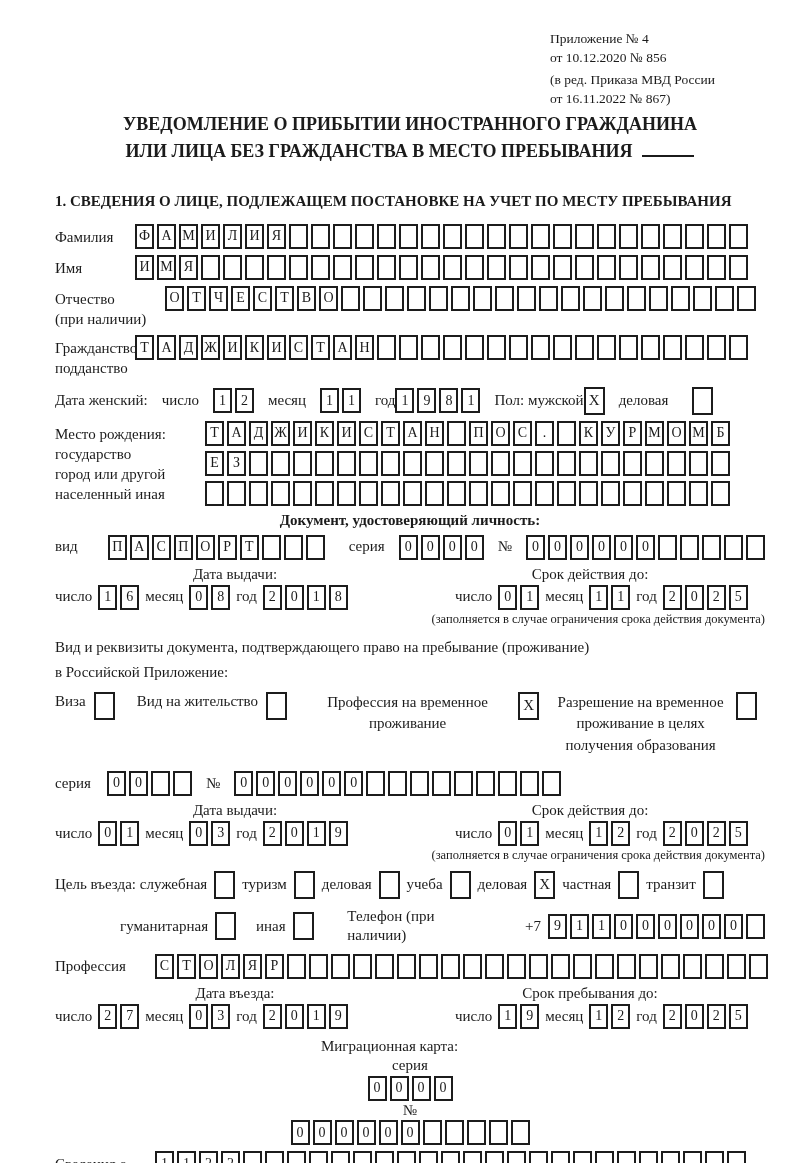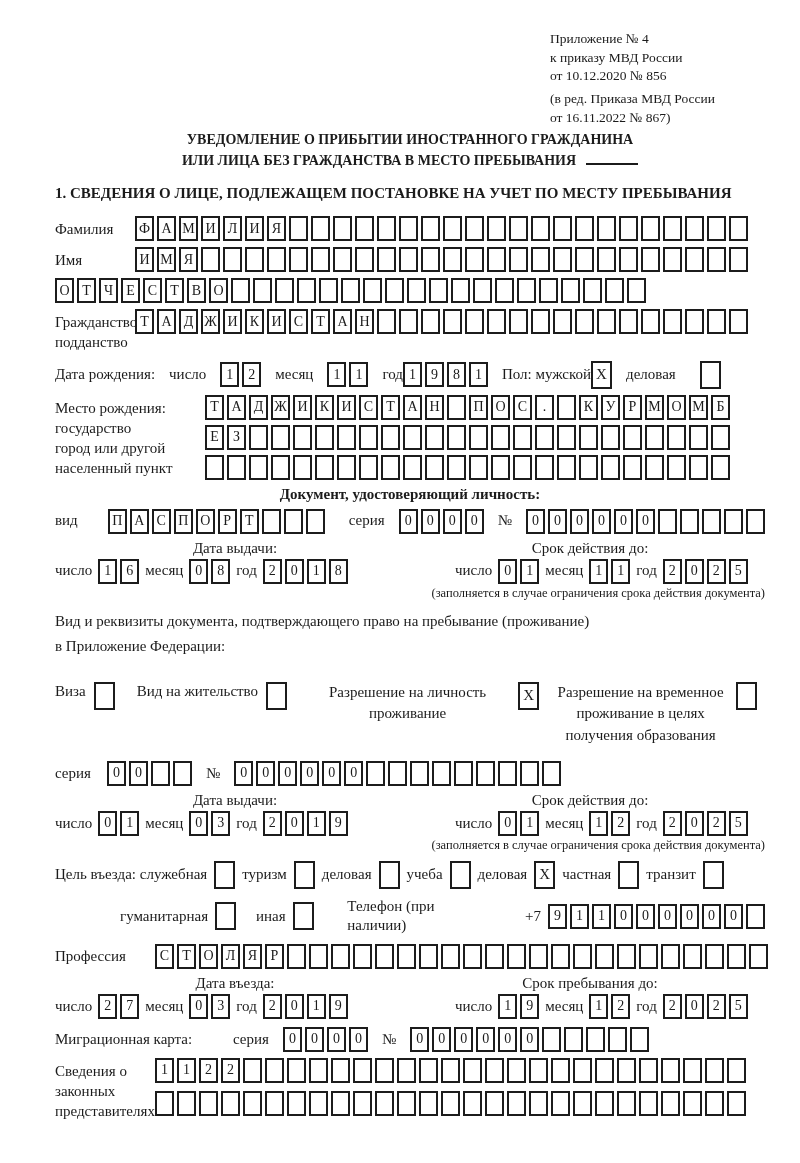--- a/index.html
+++ b/index.html
@@ -6,21 +6,21 @@
   .page{
     width:800px;height:1163px;margin:0 auto;background:#ffffff;color:#1b1b1b;
     font-family:"Liberation Serif","DejaVu Serif",serif;
     box-sizing:border-box;padding:30px 35px 4px 55px;position:relative;overflow:hidden;
   }
   
   .hdr{margin-left:auto;width:215px;font-size:13.5px;line-height:1.38;}
   .hdr .ed{margin-top:4px;}
   .forma{font-weight:bold;text-align:right;font-size:15px;margin:16px 0 14px 0;letter-spacing:.5px;}
   
-  .title{text-align:center;font-weight:bold;font-size:14px;line-height:1.5;margin:2px 0 14px 0;}
+  .title{text-align:center;font-weight:bold;font-size:18px;line-height:1.5;margin:2px 0 28px 0;}
   .blank-line{display:inline-block;width:52px;border-bottom:2px solid #1b1b1b;height:12px;margin-left:10px;}
   .sec-head{font-weight:bold;font-size:15px;margin:10px 0 14px 0;}
   
   .frow{display:flex;align-items:flex-start;margin-bottom:6px;}
   .rlabel{font-size:15px;flex:0 0 auto;line-height:1.35;padding-top:3px;}
   .w80{width:80px;}
   .w110{width:110px;}
   .w150{width:150px;}
   .w100{width:100px;}
   .lbl{font-size:15px;line-height:1.3;}
@@ -39,35 +39,34 @@
   .date-heads{display:flex;font-size:15px;margin:4px 0 2px 0;}
   .dh-left{flex:0 0 360px;text-align:center;}
   .dh-right{flex:1 1 auto;text-align:center;}
   .date-row{display:flex;align-items:center;margin-bottom:2px;}
   .dg{display:flex;align-items:center;gap:6px;}
   .dg-left{flex:0 0 400px;}
   .note-right{text-align:right;font-size:12.5px;margin:2px 0 8px 0;}
   .intro{font-size:15px;line-height:1.7;margin:4px 0 2px 0;}
   
   .perm-row{display:flex;align-items:flex-start;margin:6px 0 14px 0;}
-  .perm-item{display:flex;align-items:flex-start;gap:8px;margin-top:16px;}
+  .perm-item{display:flex;align-items:flex-start;gap:8px;}
   .perm-label-c{text-align:center;line-height:1.45;}
   .mw200{max-width:205px;}
   .mw185{max-width:175px;}
   .purpose-row{display:flex;align-items:center;gap:7px;margin-bottom:8px;flex-wrap:nowrap;}
   .indent65{margin-left:65px;}
 </style>
 </head>
 <body>
 
 <div class="page">
 
   <div class="hdr">
     <div>Приложение № 4</div>
-    <div>к приказу МВД России</div>
     <div>от 10.12.2020 № 856</div>
     <div class="ed">(в ред. Приказа МВД России</div>
     <div>от 16.11.2022 № 867)</div>
   </div>
 
   <div class="title">
     <div>УВЕДОМЛЕНИЕ О ПРИБЫТИИ ИНОСТРАННОГО ГРАЖДАНИНА</div>
     <div><span>ИЛИ ЛИЦА БЕЗ ГРАЖДАНСТВА В МЕСТО ПРЕБЫВАНИЯ</span><span class="blank-line"></span></div>
   </div>
 
@@ -135,20 +134,24 @@
         <span class="cell"></span>
         <span class="cell"></span>
         <span class="cell"></span>
         <span class="cell"></span>
         <span class="cell"></span>
         <span class="cell"></span>
       </div>
   </div>
 
   <div class="frow">
+    <div class="rlabel w110">
+      <div>Отчество</div>
+      <div>(при наличии)</div>
+    </div>
     <div class="cells">
         <span class="cell">О</span>
         <span class="cell">Т</span>
         <span class="cell">Ч</span>
         <span class="cell">Е</span>
         <span class="cell">С</span>
         <span class="cell">Т</span>
         <span class="cell">В</span>
         <span class="cell">О</span>
         <span class="cell"></span>
@@ -204,21 +207,21 @@
         <span class="cell"></span>
         <span class="cell"></span>
         <span class="cell"></span>
         <span class="cell"></span>
         <span class="cell"></span>
         <span class="cell"></span>
       </div>
   </div>
 
   <div class="frow" style="align-items:center;margin-top:8px;">
-    <span class="lbl">Дата рождения:</span>
+    <span class="lbl">Дата женский:</span>
     <span class="gap14"></span>
     <span class="lbl">число</span>
     <span class="gap14"></span>
     <span class="cells">
         <span class="cell">1</span>
         <span class="cell">2</span>
       </span>
     <span class="gap14"></span>
     <span class="lbl">месяц</span>
     <span class="gap14"></span>
@@ -245,21 +248,21 @@
     <span class="cells cbx">
         <span class="cell"></span>
       </span>
   </div>
 
   <div class="frow" style="margin-top:6px;">
     <div class="rlabel w150">
       <div>Место рождения:</div>
       <div>государство</div>
       <div>город или другой</div>
-      <div>населенный пункт</div>
+      <div>населенный иная</div>
     </div>
     <div class="stack">
       <div class="cells">
           <span class="cell">Т</span>
           <span class="cell">А</span>
           <span class="cell">Д</span>
           <span class="cell">Ж</span>
           <span class="cell">И</span>
           <span class="cell">К</span>
           <span class="cell">И</span>
@@ -420,40 +423,40 @@
           <span class="cell">0</span>
           <span class="cell">2</span>
           <span class="cell">5</span>
         </span>
     </div>
   </div>
   <div class="note-right">(заполняется в случае ограничения срока действия документа)</div>
 
   <div class="intro">
     <div>Вид и реквизиты документа, подтверждающего право на пребывание (проживание)</div>
-    <div>в Приложение Федерации:</div>
+    <div>в Российской Приложение:</div>
   </div>
 
   <div class="perm-row">
     <div class="perm-item">
       <span class="lbl">Виза</span>
       <span class="cells cbx">
           <span class="cell"></span>
         </span>
     </div>
     <span style="width:22px;"></span>
     <div class="perm-item">
       <span class="lbl">Вид на жительство</span>
       <span class="cells cbx">
           <span class="cell"></span>
         </span>
     </div>
     <span style="width:18px;"></span>
     <div class="perm-item">
-      <span class="lbl perm-label-c mw200">Разрешение на личность проживание</span>
+      <span class="lbl perm-label-c mw200">Профессия на временное проживание</span>
       <span class="cells cbx">
           <span class="cell">X</span>
         </span>
     </div>
     <span style="width:14px;"></span>
     <div class="perm-item">
       <span class="lbl perm-label-c mw185">Разрешение на временное проживание в целях получения образования</span>
       <span class="cells cbx">
           <span class="cell"></span>
         </span>
@@ -667,21 +670,21 @@
       <span class="lbl">год</span>
       <span class="cells">
           <span class="cell">2</span>
           <span class="cell">0</span>
           <span class="cell">2</span>
           <span class="cell">5</span>
         </span>
     </div>
   </div>
 
-  <div class="frow" style="align-items:center;margin-top:8px;">
+  <div class="frow" style="align-items:center;margin-top:8px;flex-direction:column;">
     <span class="lbl" style="width:178px;">Миграционная карта:</span>
     <span class="lbl">серия</span>
     <span class="gap14"></span>
     <span class="cells">
         <span class="cell">0</span>
         <span class="cell">0</span>
         <span class="cell">0</span>
         <span class="cell">0</span>
       </span>
     <span class="gap14"></span>

